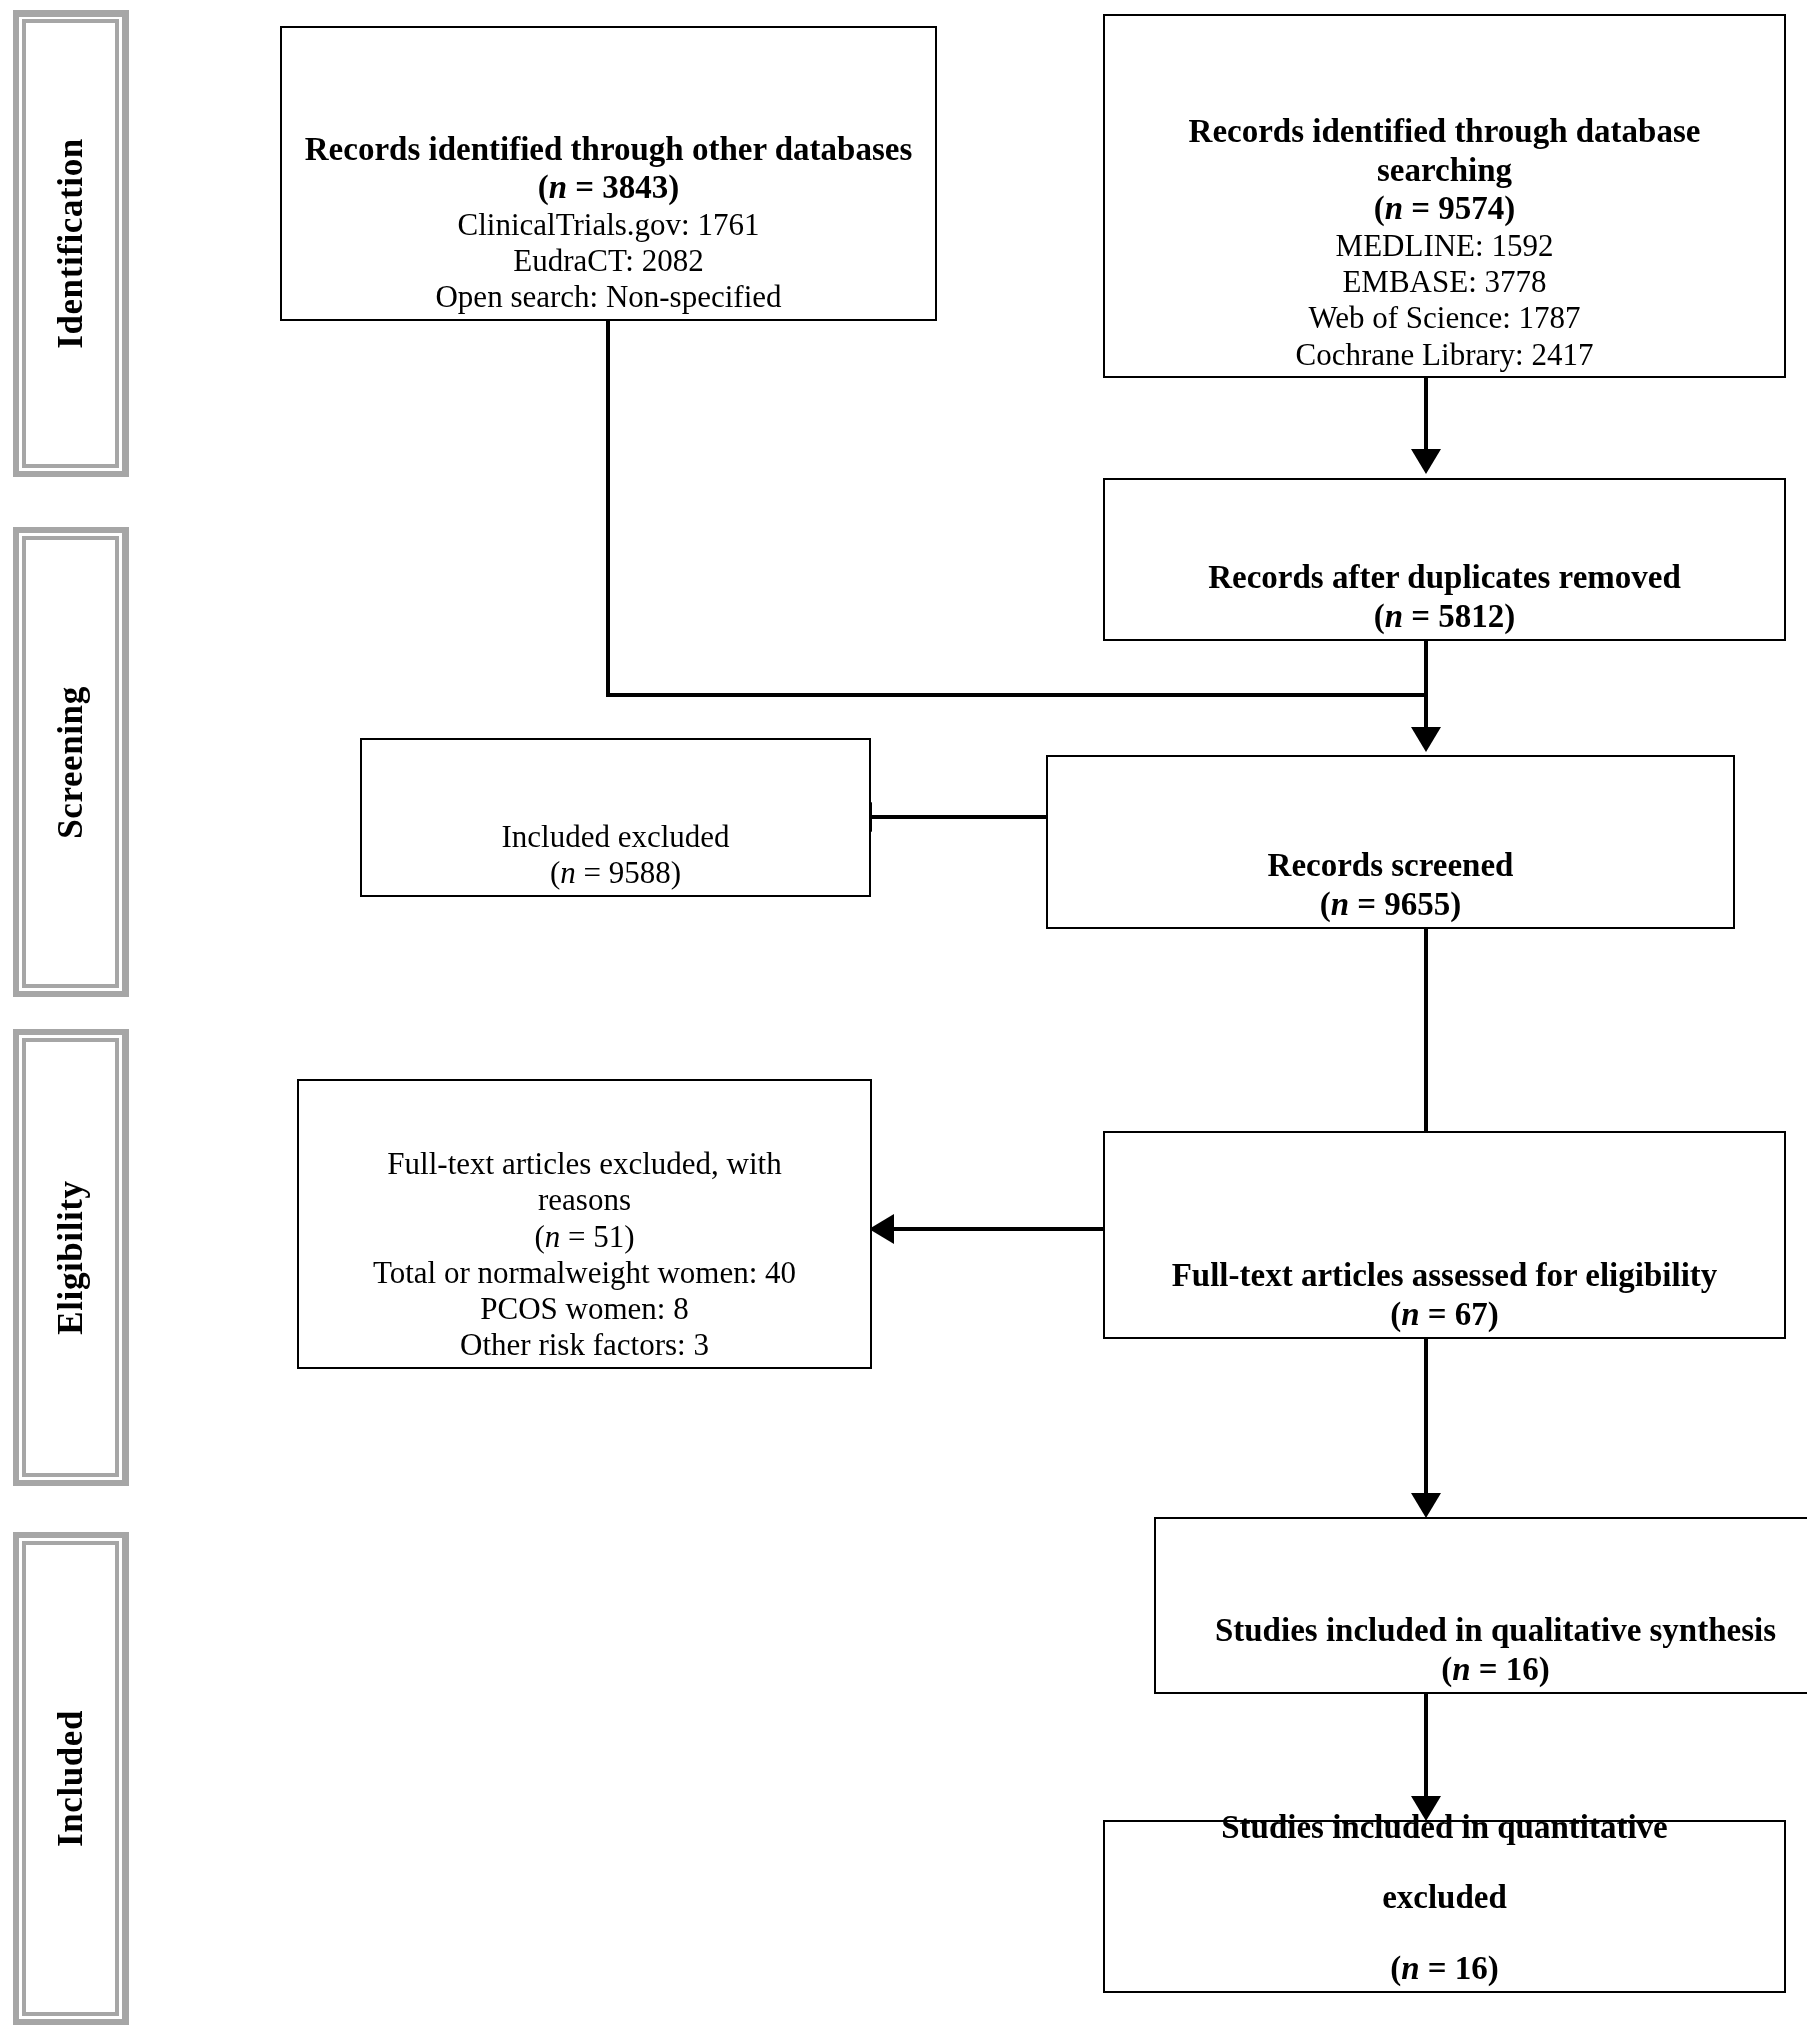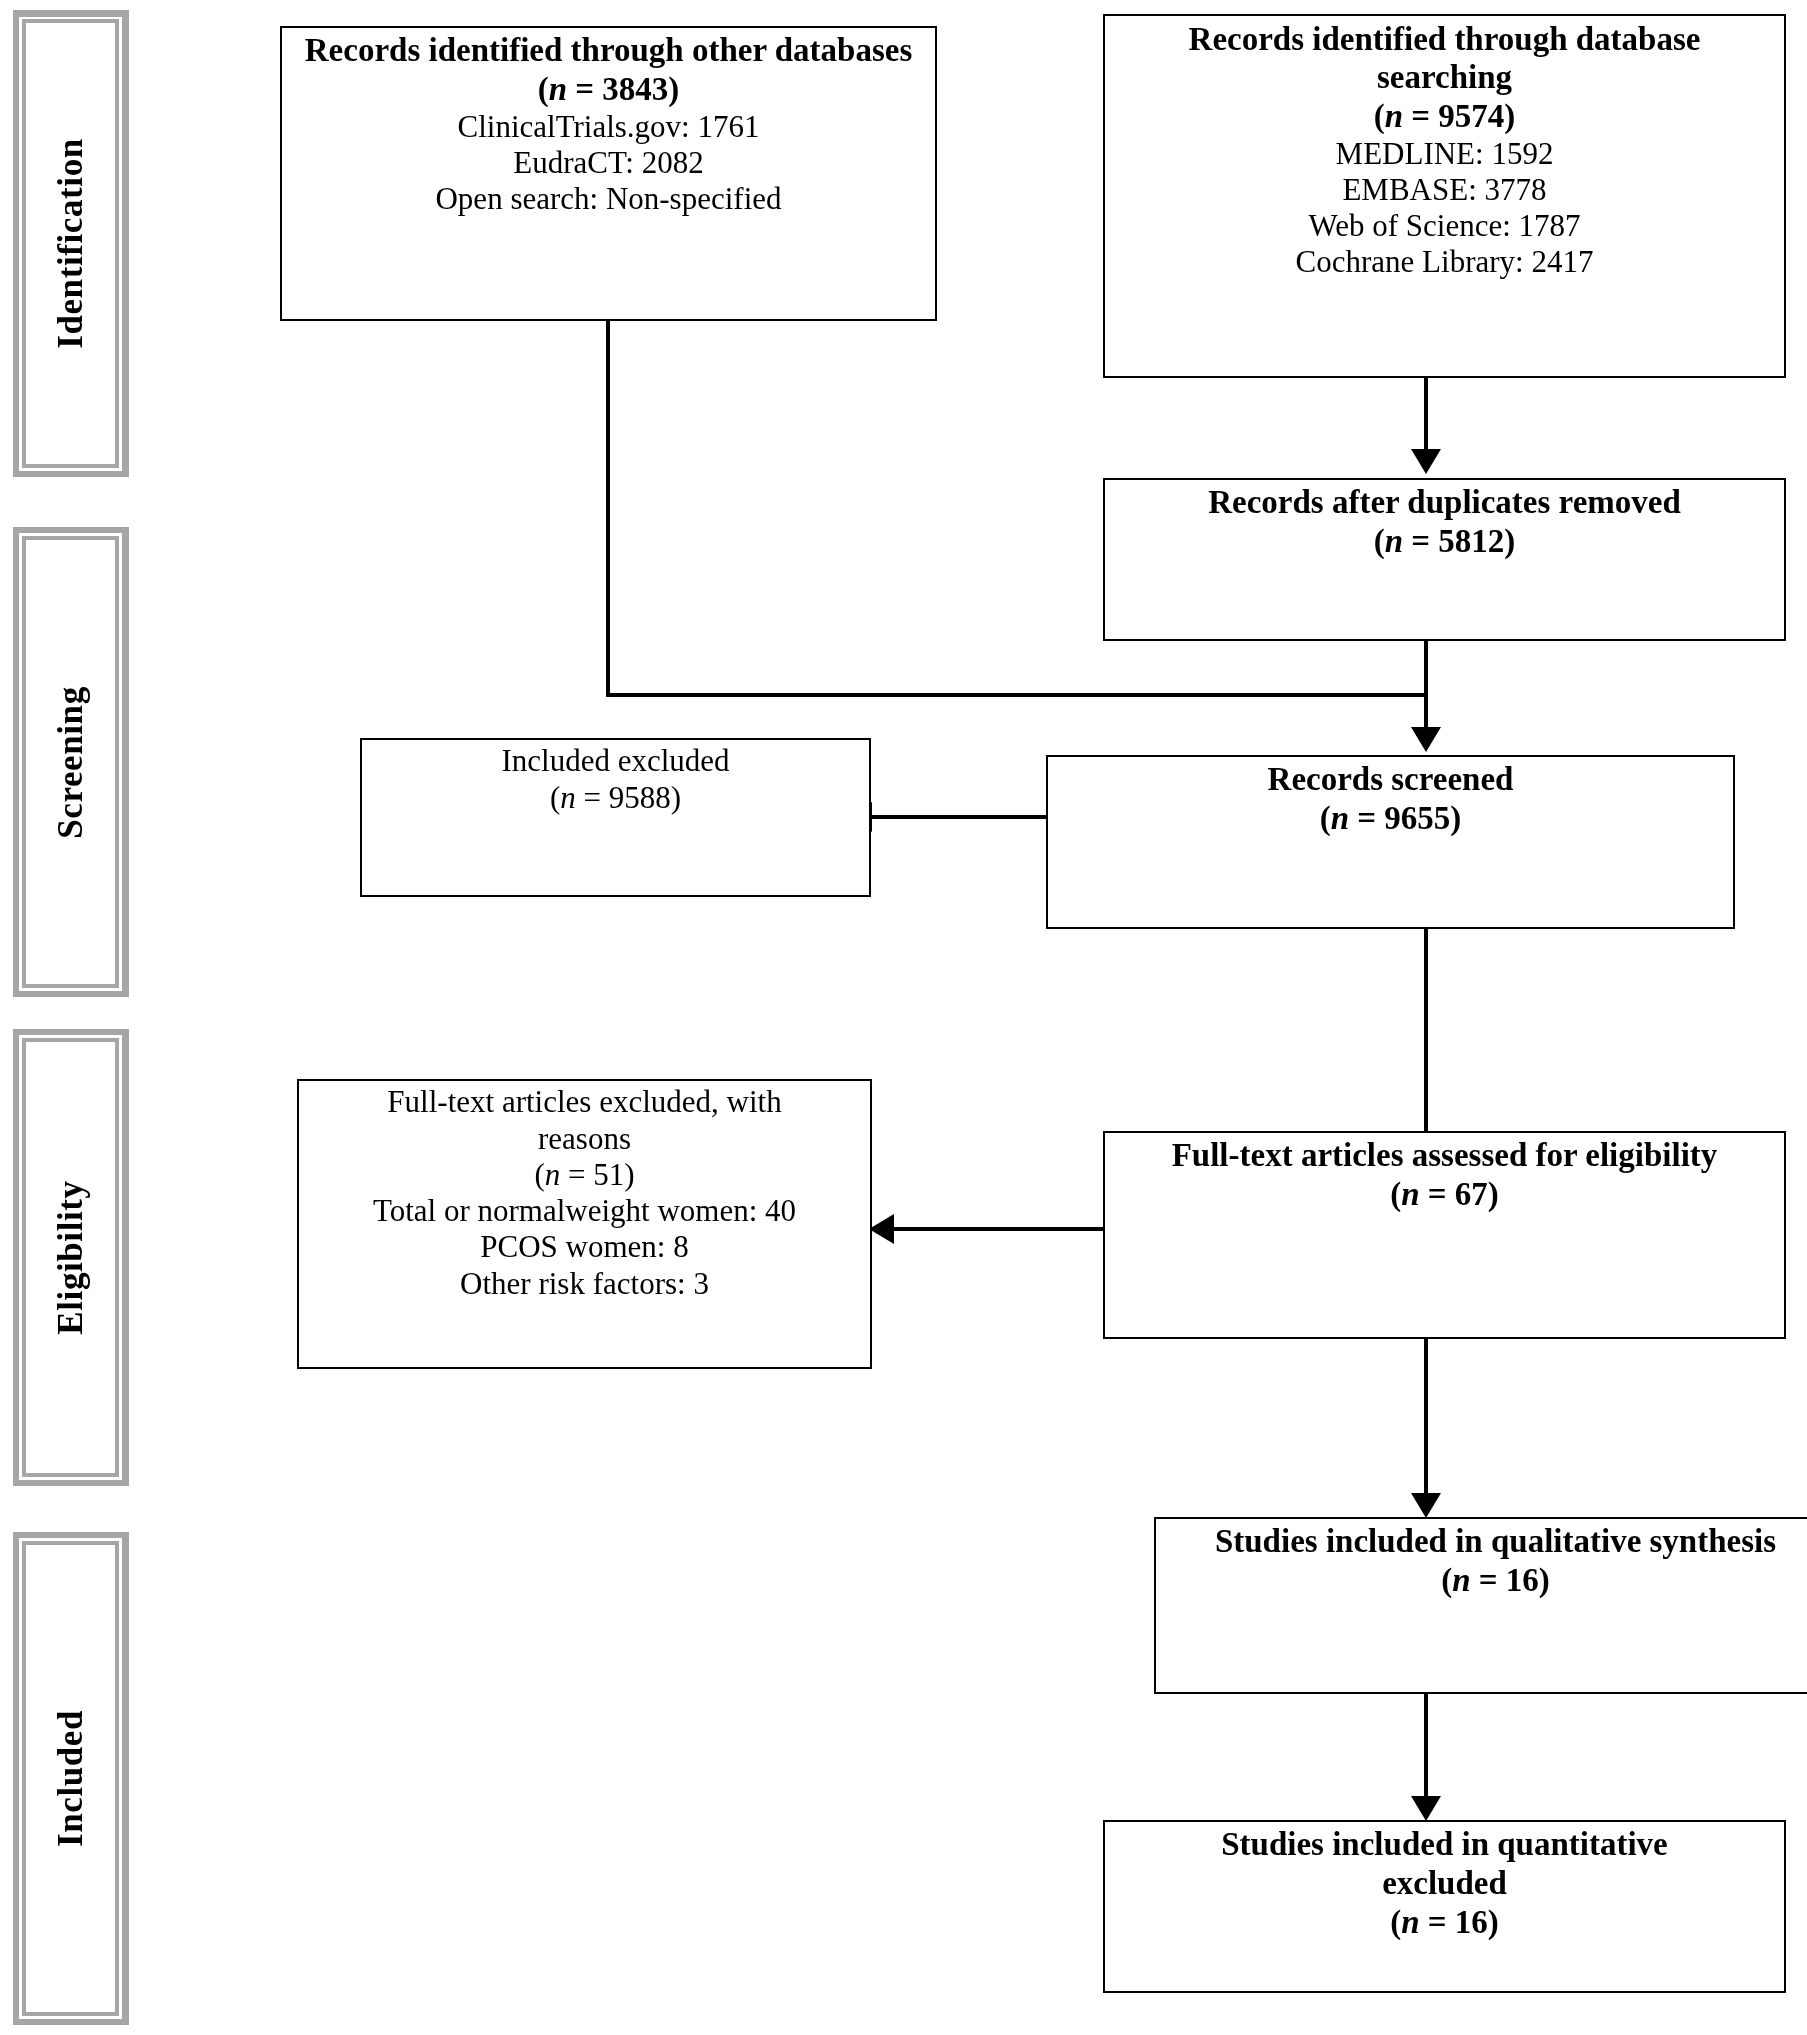--- a/index.html
+++ b/index.html
@@ -50,21 +50,21 @@
 
   
   .box{
     position:absolute;
     background:#ffffff;
     border:2.9px solid #000000;
     box-sizing:border-box;
     display:flex;
     flex-direction:column;
     align-items:center;
-    justify-content:flex-start;
+    justify-content:flex-end;
     text-align:center;
     color:#000000;
     padding:3.4px 10.3px;
   }
   .box .ln{display:block;width:100%;line-height:1.17;}
   .b{font-weight:bold;font-size:33px;}
   .r{font-weight:normal;font-size:31px;}
   .nb{font-weight:bold;font-size:33px;}
   .nr{font-weight:normal;font-size:31px;}
   .it{font-style:italic;}
@@ -199,20 +199,20 @@
     <span class="ln r">Total or normalweight women: 40</span>
     <span class="ln r">PCOS women: 8</span>
     <span class="ln r">Other risk factors: 3</span>
   </div>
 
   <div class="box" style="left:1154px;top:1517px;width:683px;height:177px;">
     <span class="ln b">Studies included in qualitative synthesis</span>
     <span class="ln nb">(<span class="it">n</span> = 16)</span>
   </div>
 
-  <div class="box" style="left:1103px;top:1820px;width:683px;height:173px;">
+  <div class="box" style="left:1103px;top:1820px;width:683px;height:173px;gap:32px;">
     <span class="ln b">Studies included in quantitative</span>
     <span class="ln b">excluded</span>
     <span class="ln nb">(<span class="it">n</span> = 16)</span>
   </div>
 
 </div>
 
 
 </body></html>

